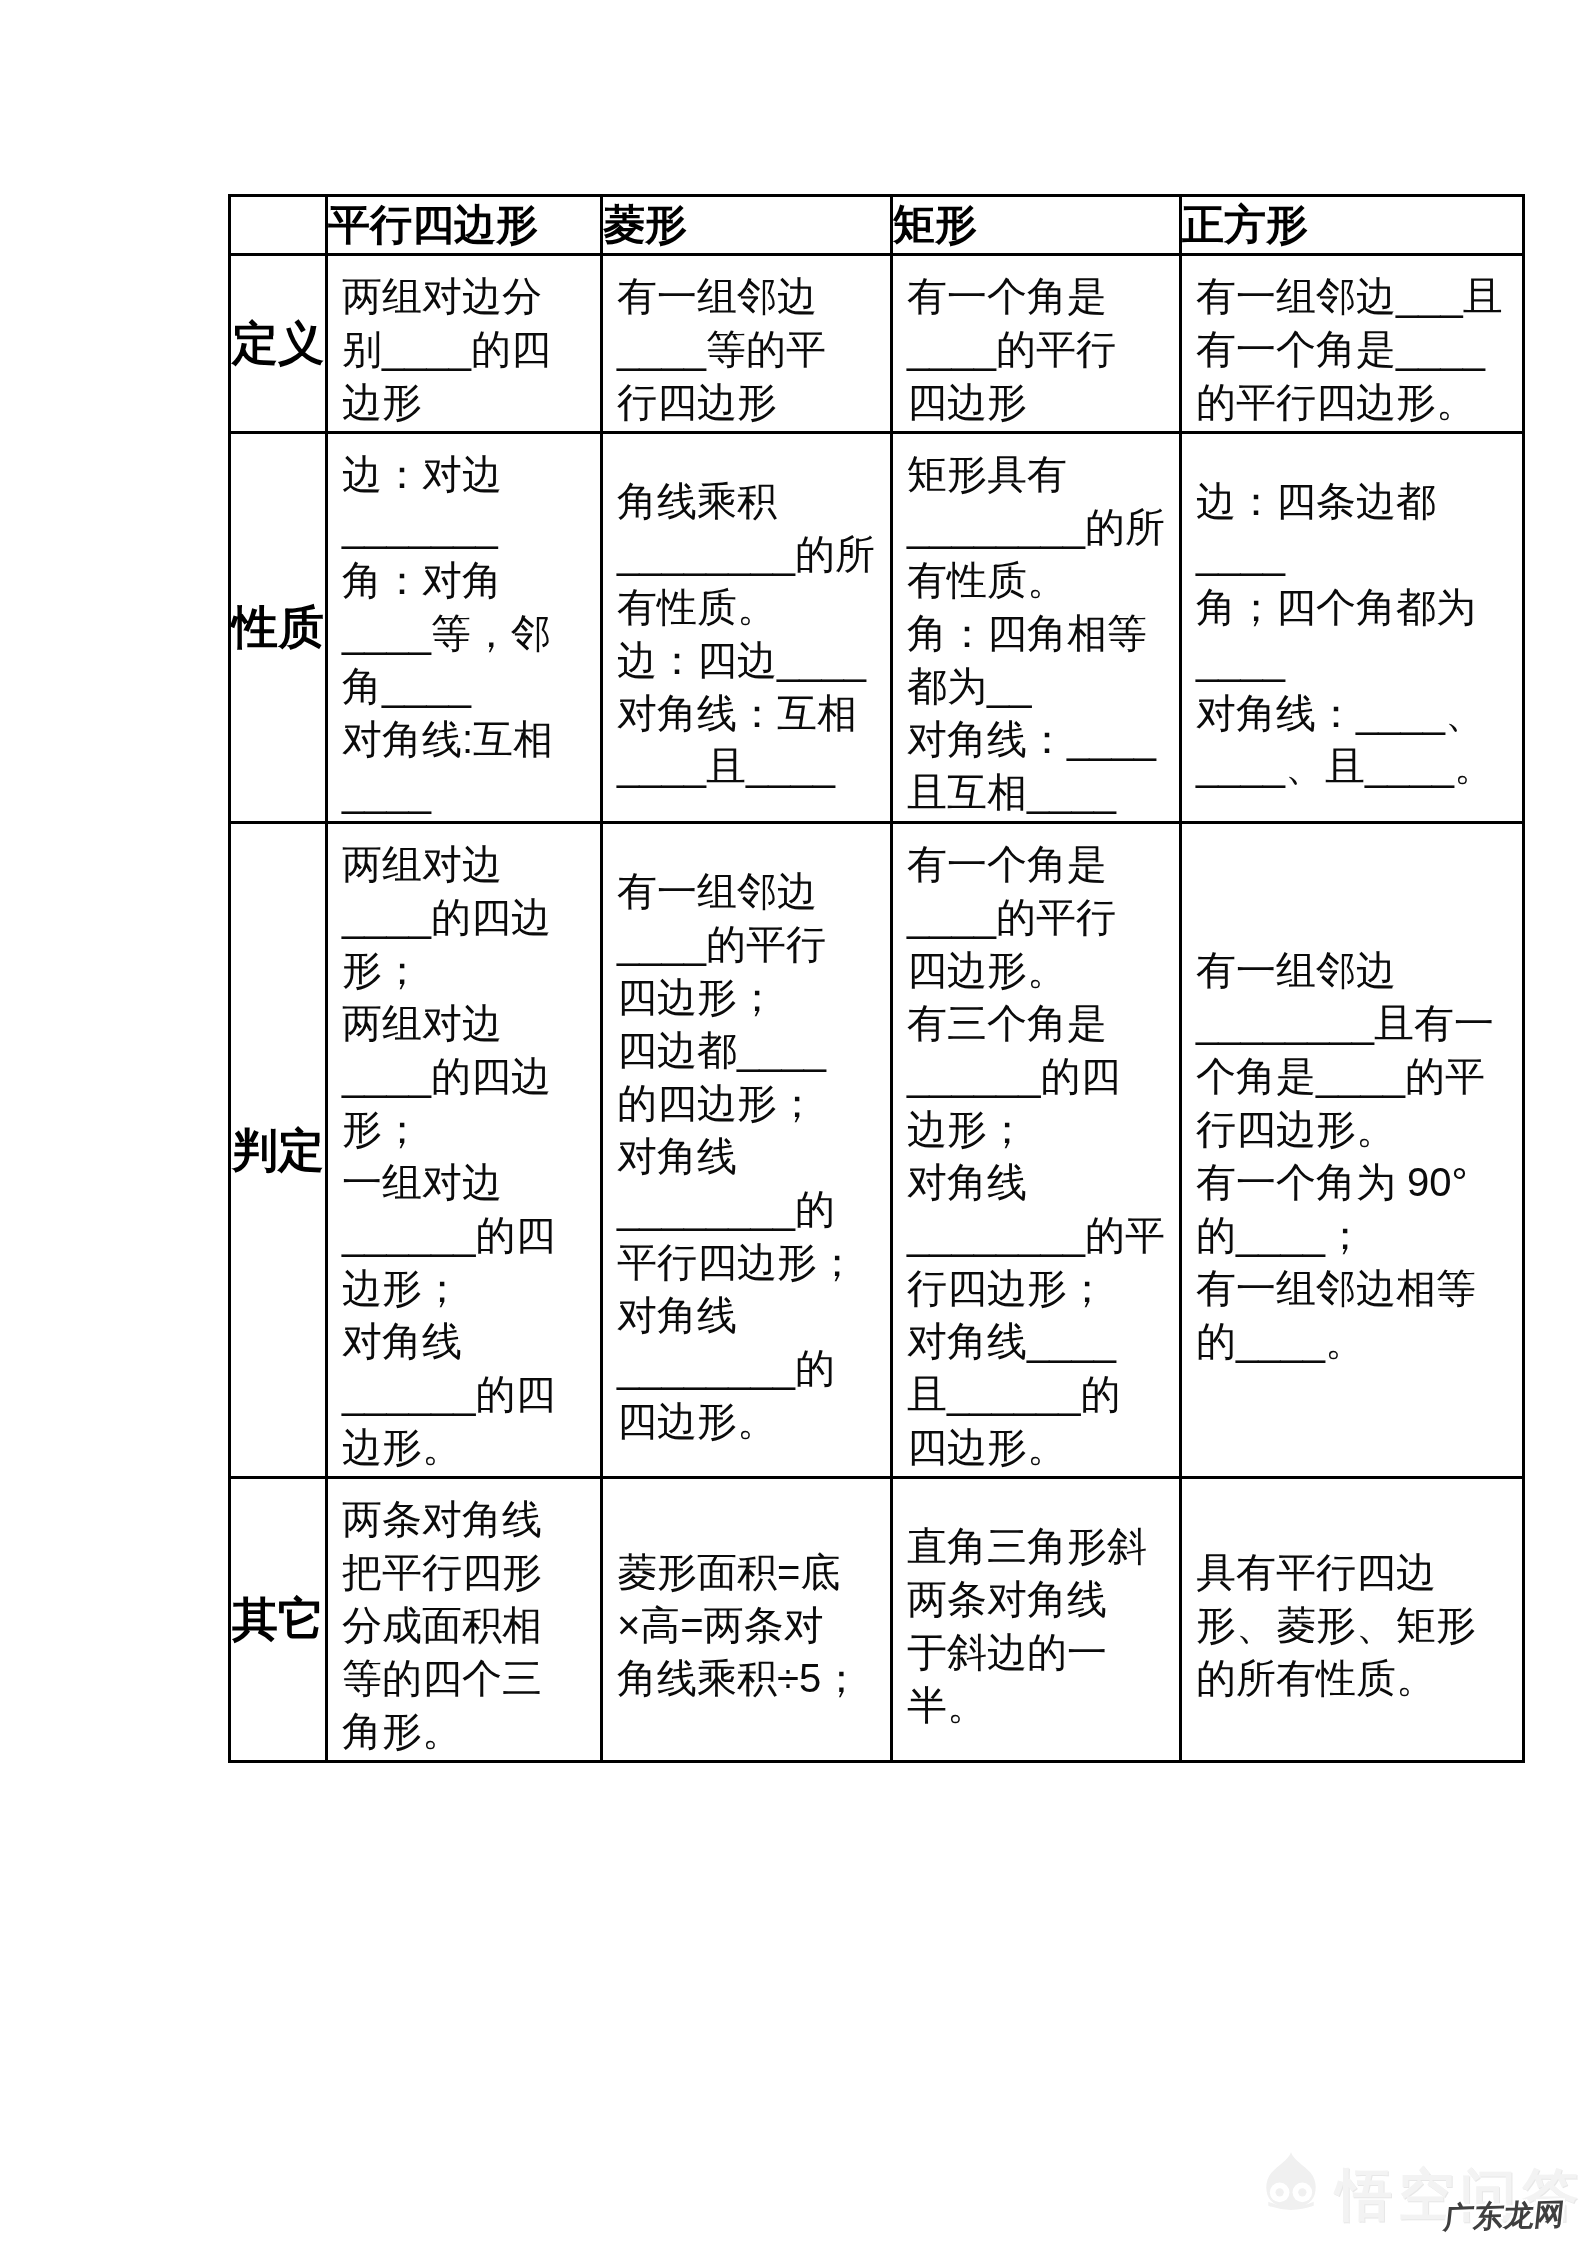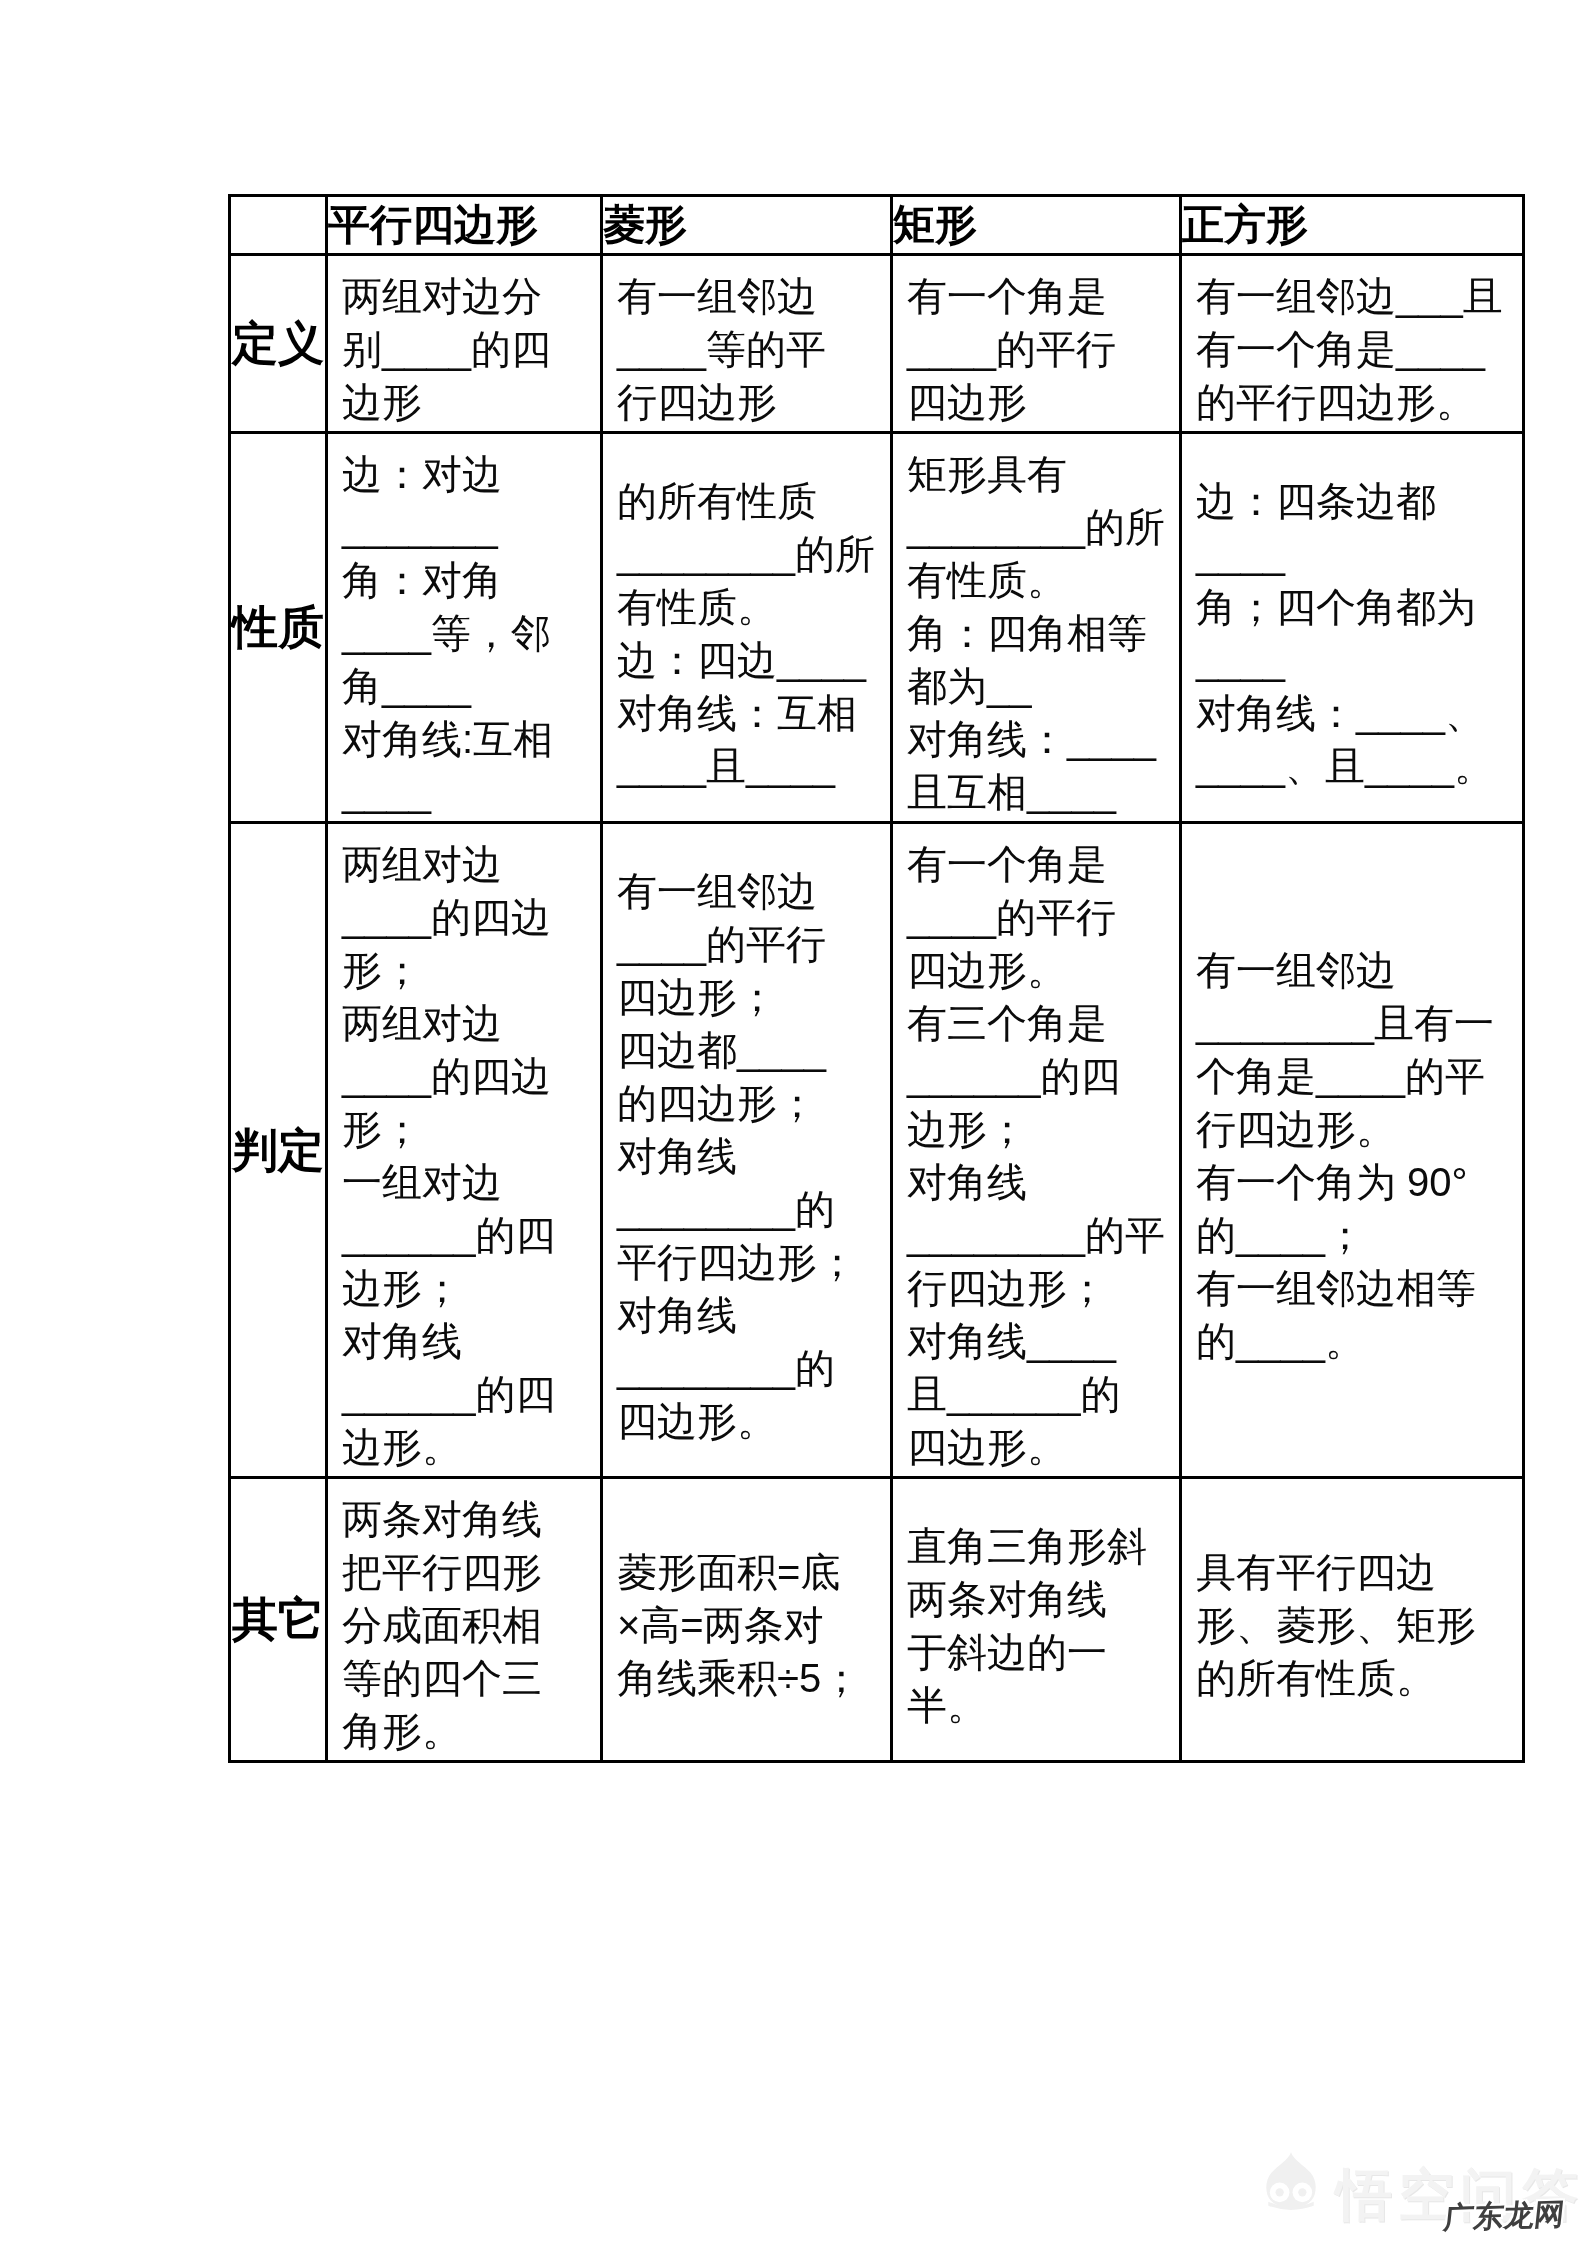--- a/index.html
+++ b/index.html
@@ -133,21 +133,21 @@
       </tr>
       <tr class="row-prop">
         <th class="rowlabel">性质</th>
         <td class="cell">边：对边
 _______
 角：对角
 ____等，邻
 角____
 对角线:互相
 ____</td>
-        <td class="cell">的所有性质
+        <td class="cell">角线乘积
 ________的所
 有性质。
 边：四边____
 对角线：互相
 ____且____</td>
         <td class="cell">矩形具有
 ________的所
 有性质。
 角：四角相等
 都为__

